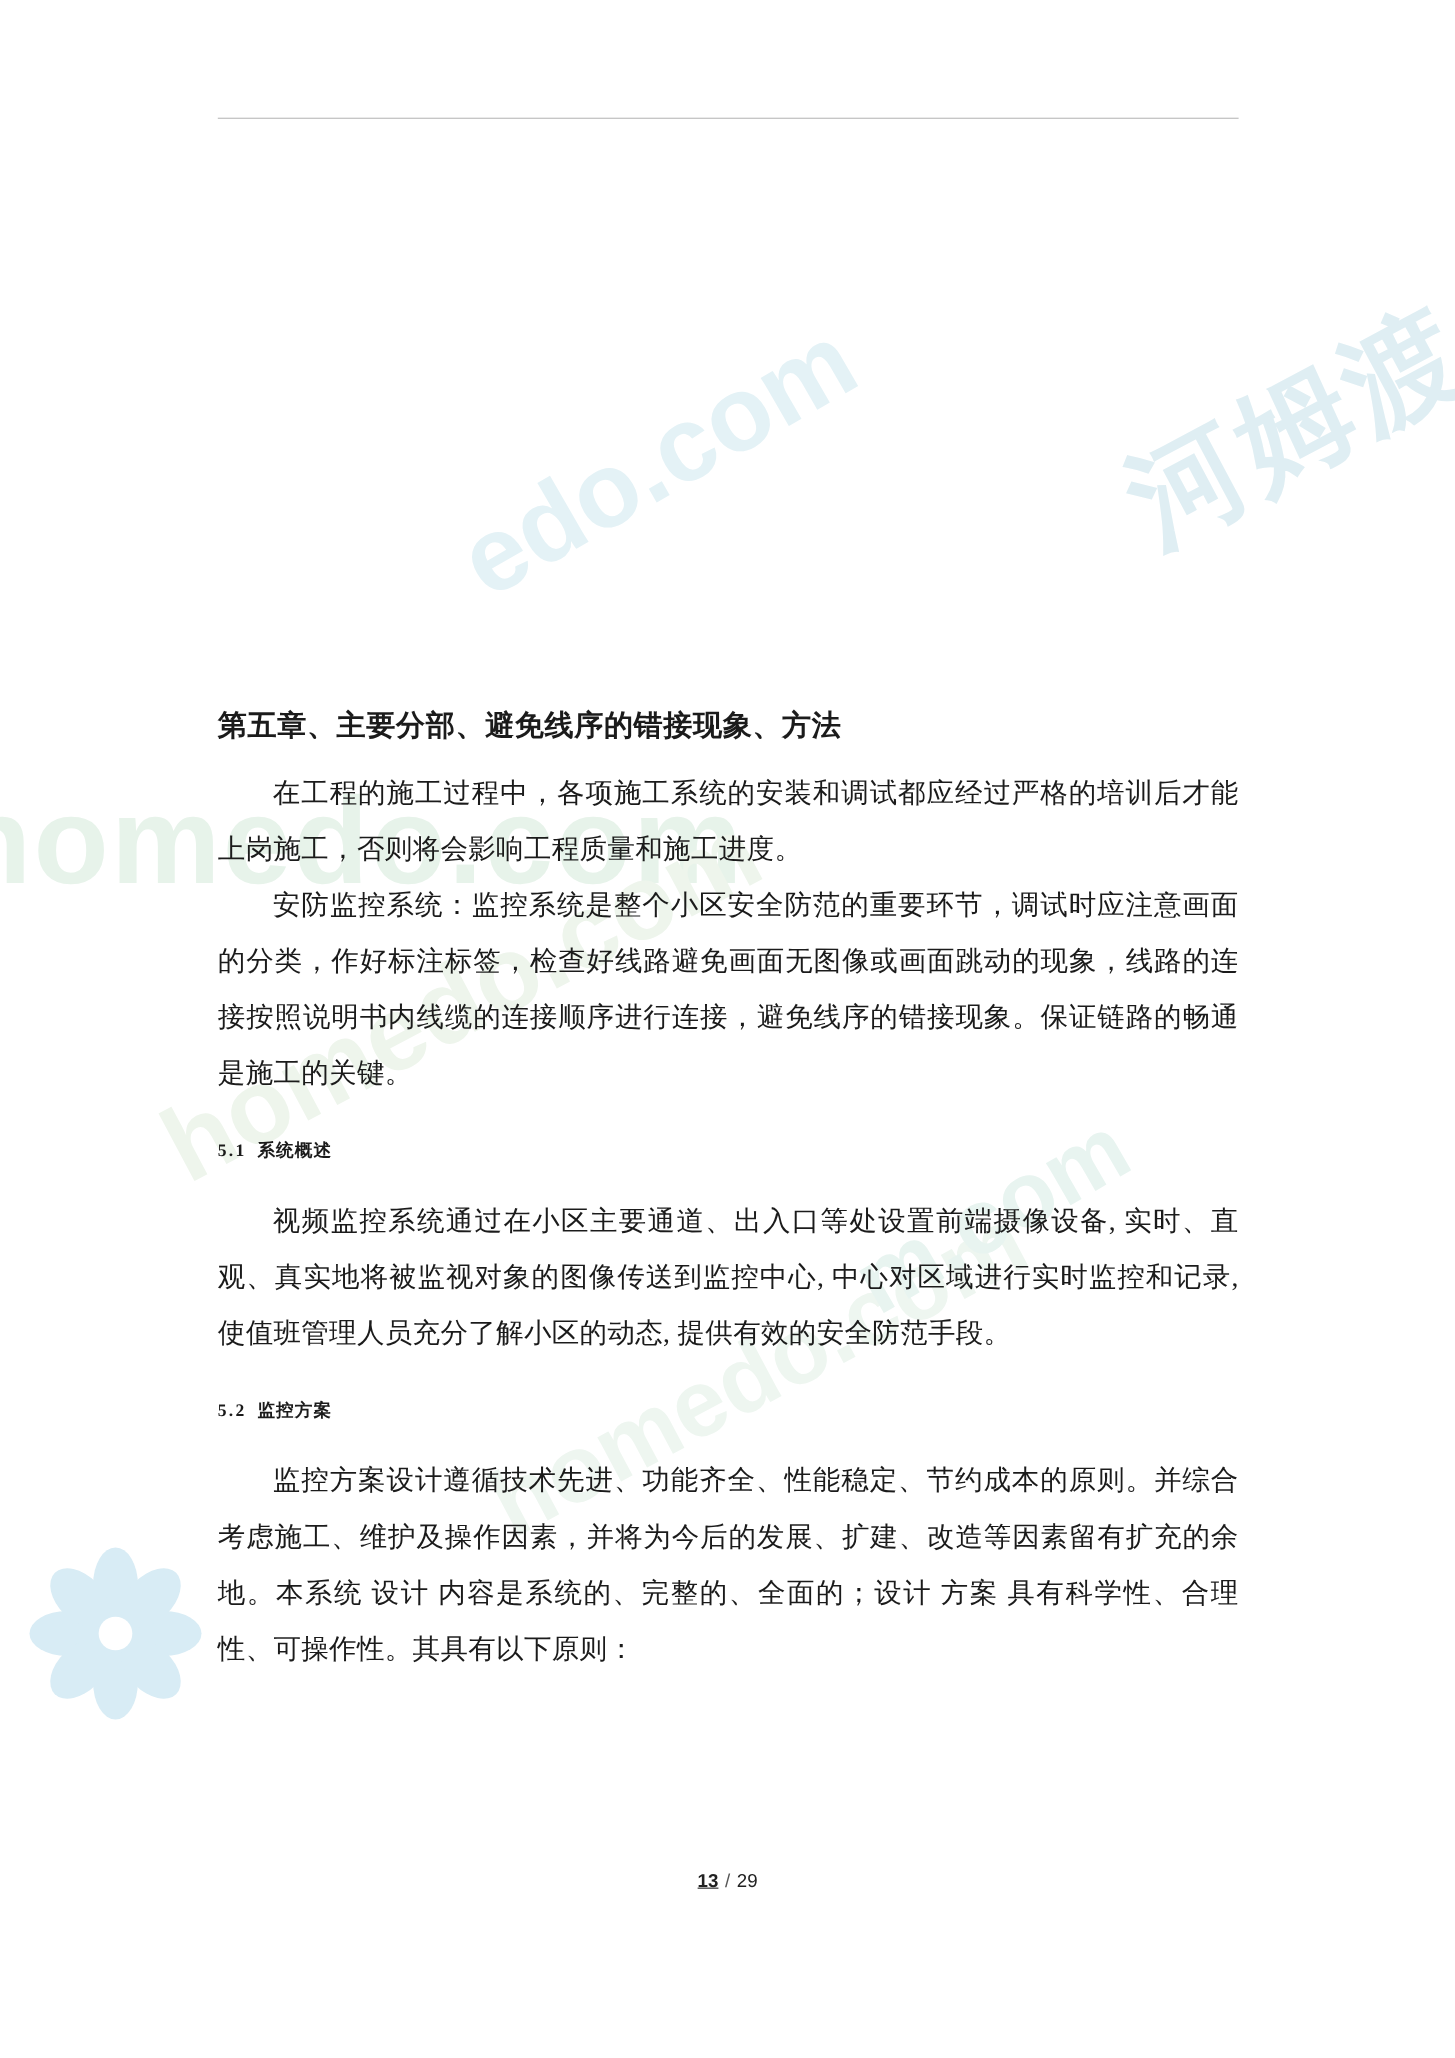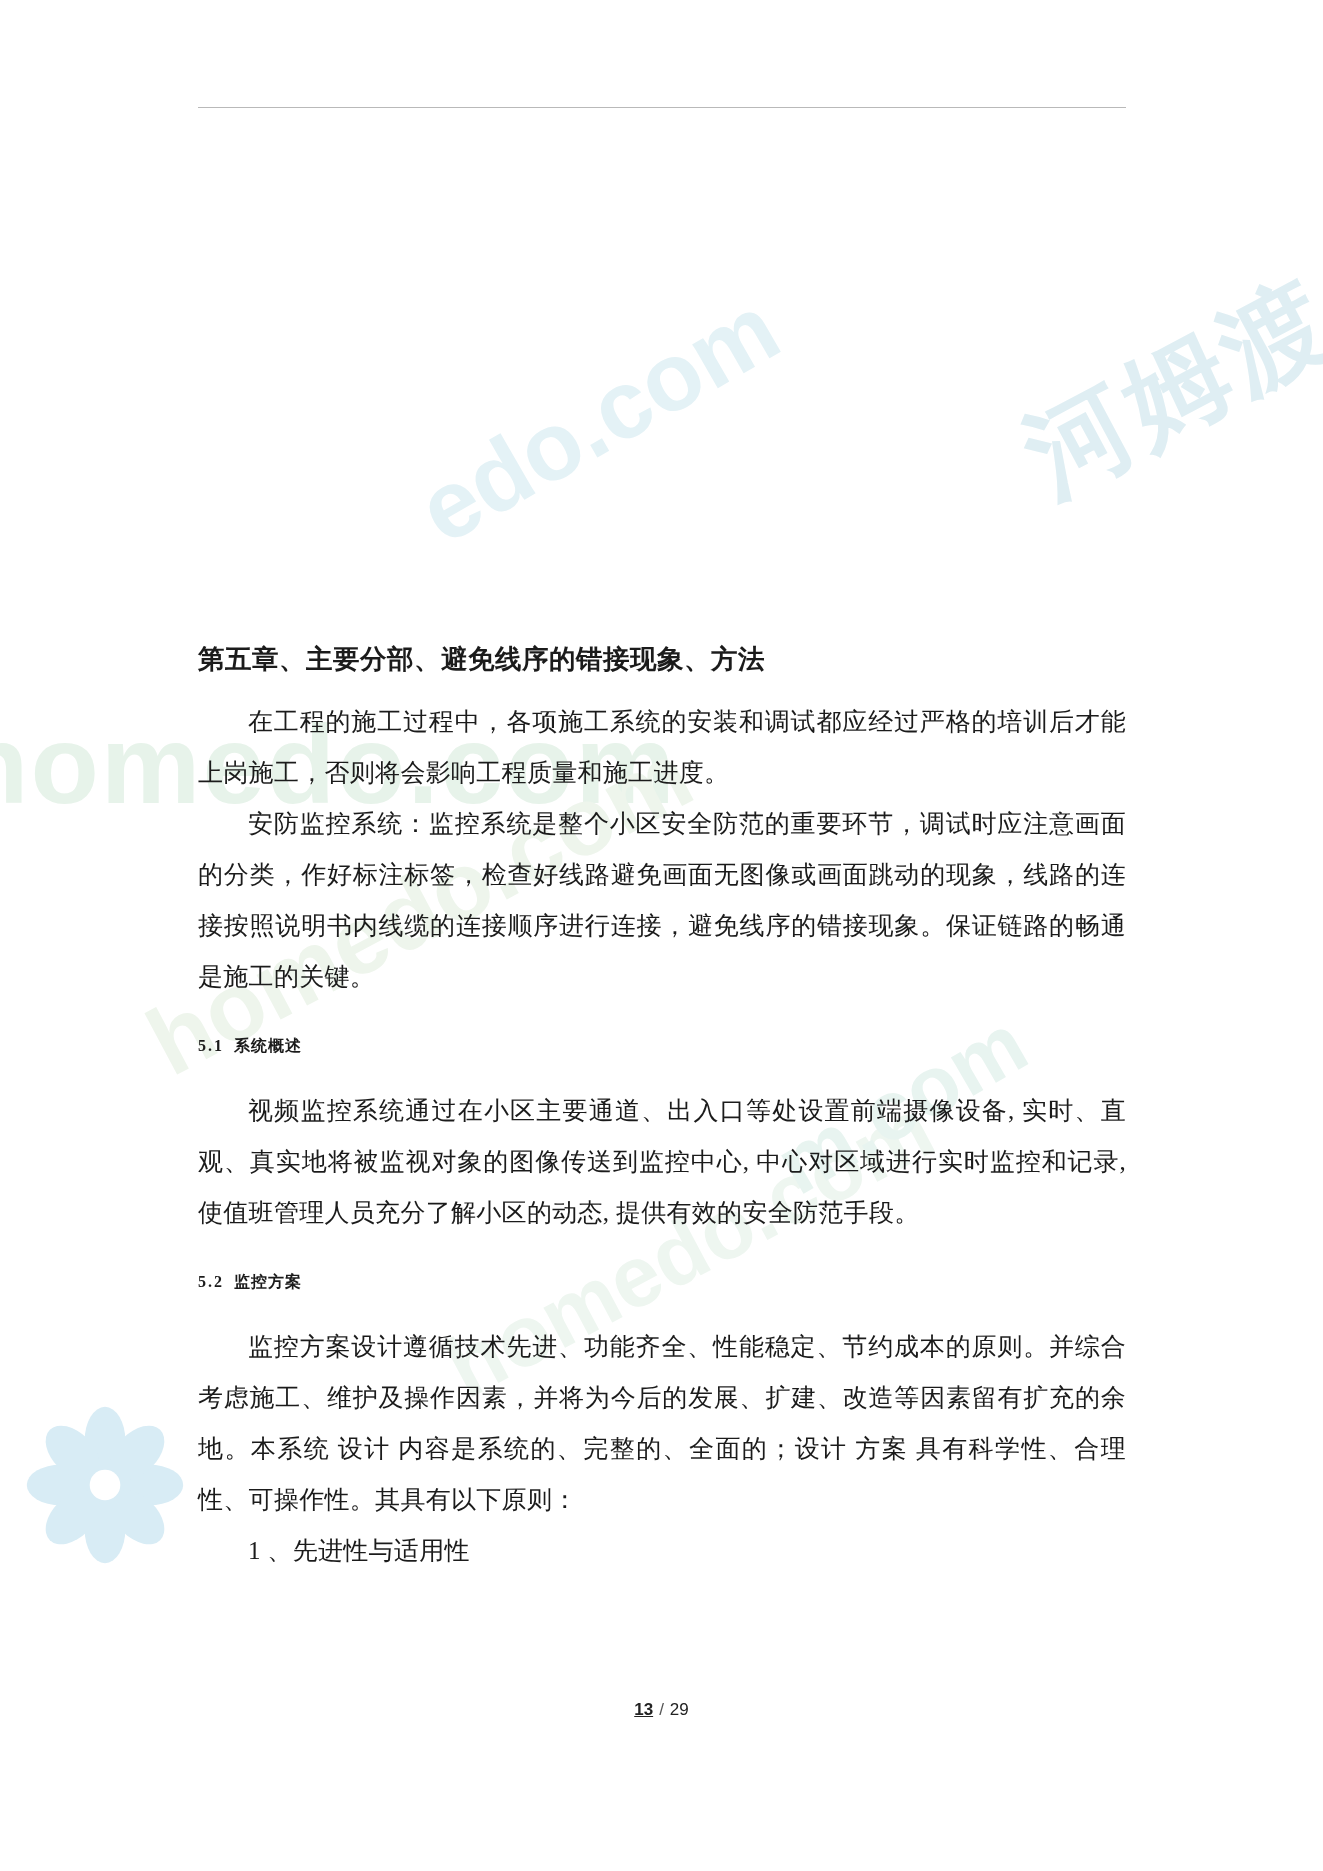--- a/index.html
+++ b/index.html
@@ -190,21 +190,20 @@
     </h2>
     <div class="sec-body">
       <p class="para">视频监控系统通过在小区主要通道、出入口等处设置前端摄像设备, 实时、直观、真实地将被监视对象的图像传送到监控中心, 中心对区域进行实时监控和记录, 使值班管理人员充分了解小区的动态, 提供有效的安全防范手段。</p>
     </div>
 
     <h2 class="doc-h2">
       <span class="num">5.2</span><span>监控方案</span>
     </h2>
     <div class="sec-body">
       <p class="para">监控方案设计遵循技术先进、功能齐全、性能稳定、节约成本的原则。并综合考虑施工、维护及操作因素，并将为今后的发展、扩建、改造等因素留有扩充的余地。本系统 设计 内容是系统的、完整的、全面的；设计 方案 具有科学性、合理性、可操作性。其具有以下原则：</p>
-      <p class="para">1 、先进性与适用性</p>
     </div>
 
   </div>
 
   <div class="footer">
     <span class="pg-cur">13</span><span class="pg-sep">/</span><span class="pg-tot">29</span>
   </div>
 
 </div>
 

